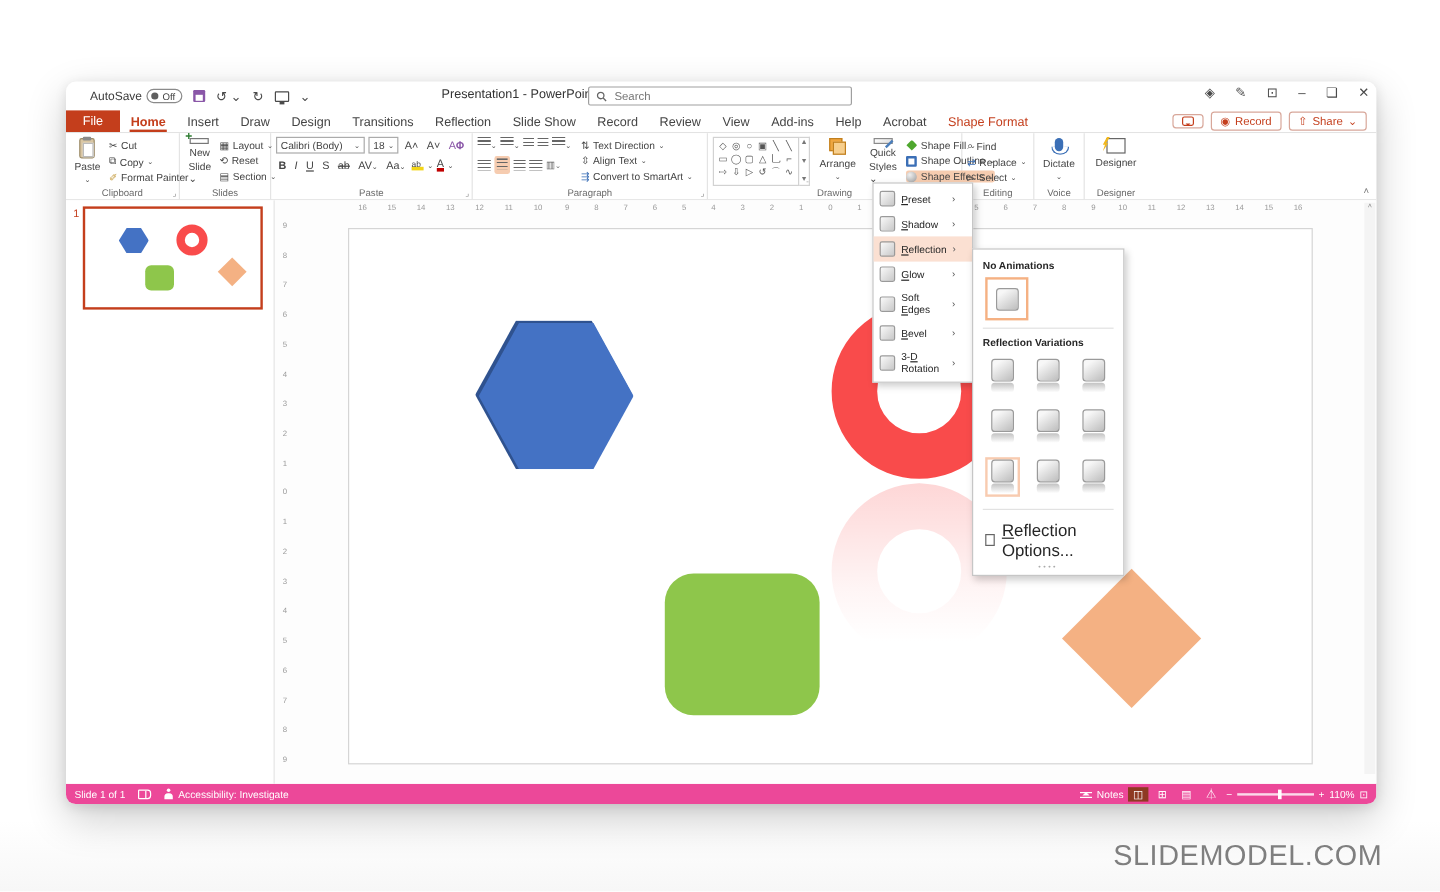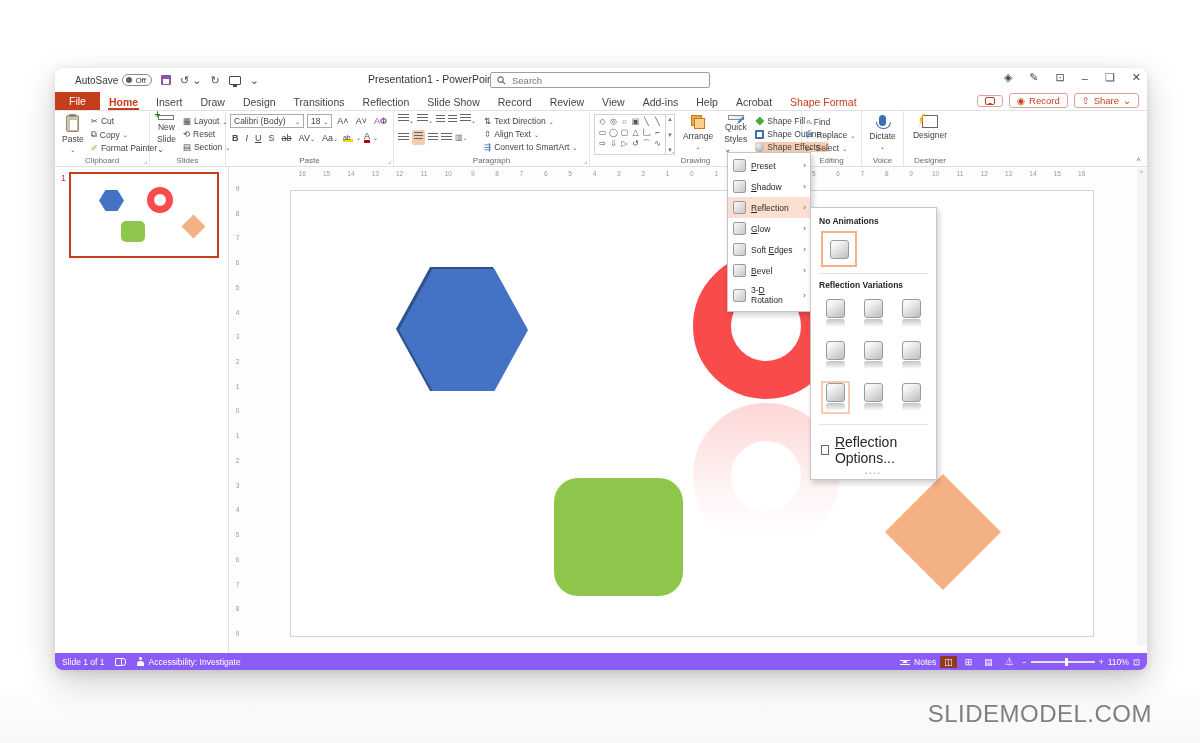--- a/index.html
+++ b/index.html
@@ -104,42 +104,42 @@
 
   
   .m-hex { position:absolute; left:28px; top:16px; width:25px; height:21px; background:#4472C4; clip-path:polygon(26% 0,74% 0,100% 50%,74% 100%,26% 100%,0 50%); }
   .m-donut { position:absolute; left:76px; top:13px; width:26px; height:26px; border:7px solid #F94B4B; border-radius:50%; }
   .m-green { position:absolute; left:50px; top:47px; width:24px; height:21px; border-radius:5px; background:#8EC64B; }
   .m-diamond { position:absolute; left:114px; top:44px; width:17px; height:17px; background:#F4B183; transform:rotate(45deg); }
 
   
   .fx-menu { position:absolute; left:672px; top:84px; width:84px; background:#fff; border:1px solid #c6c6c6;
              box-shadow:2px 3px 6px rgba(0,0,0,.2); padding:2px 0; z-index:30; }
-  .fx-item { display:flex; align-items:center; gap:5px; padding:4px 4px 4px 5px; font-size:8.5px; color:#262626; }
+  .fx-item { display:flex; align-items:center; gap:5px; padding:4px 14px 4px 5px; font-size:8.5px; color:#262626; }
   .fx-item .chev { margin-left:auto; font-size:8px; color:#555; }
   .fx-item.hl { background:#FBE0D2; }
   .fx-thumb { width:13px; height:13px; border:1px solid #9a9a9a; border-radius:2px; background:linear-gradient(135deg,#fafafa,#c8c8c8); flex:0 0 auto; }
 
   
   .sub { position:absolute; left:755px; top:139px; width:127px; background:#fff; border:1px solid #c6c6c6;
          box-shadow:2px 3px 6px rgba(0,0,0,.2); padding:6px 8px 2px; z-index:31; }
   .sub h4 { font-size:8.5px; color:#262626; margin:2px 0 5px; }
   .divider { border-top:1px solid #e2e2e2; margin:6px 0; }
   .noref-box { width:36px; height:36px; border:2px solid #F5B183; display:flex; align-items:center; justify-content:center; margin:2px 0 2px 2px; }
   .rthumb { width:19px; height:19px; border:1px solid #9a9a9a; border-radius:3px; background:linear-gradient(145deg,#f7f7f7 20%,#bdbdbd); }
   .vgrid { display:grid; grid-template-columns:repeat(3,1fr); row-gap:9px; column-gap:8px; justify-items:center; padding:2px 2px 4px; }
   .vcell { width:29px; height:33px; display:flex; flex-direction:column; align-items:center; padding-top:2px; }
   .vcell .refl { width:19px; height:8px; margin-top:1px; border-radius:3px; background:linear-gradient(to bottom, rgba(120,120,120,.45), rgba(255,255,255,0)); }
   .vcell.hl { border:2px solid #F8CBB0; padding-top:0; }
   .opt-row { display:flex; align-items:center; gap:6px; font-size:14px; color:#262626; padding:3px 0 4px 2px; }
   .opt-ic { width:10px; height:10px; border:1px solid #666; }
   .grip { text-align:center; color:#aaa; font-size:6px; letter-spacing:2px; padding-bottom:1px; }
 
   
-  .statusbar { height:17px; background:#8b5cf6; color:#fff; display:flex; align-items:center; font-size:8.5px; padding:4px 7px; gap:10px; }
+  .statusbar { height:17px; background:#ec4899; color:#fff; display:flex; align-items:center; font-size:8.5px; padding:4px 7px; gap:10px; }
   .sb-right { margin-left:auto; display:flex; align-items:center; gap:4px; }
   .view-ic { padding:1px 4px; font-size:9px; }
   .view-ic.on { background:#8E3A22; }
   .slider { width:64px; height:2px; background:rgba(255,255,255,.8); position:relative; }
   .slider .knob { position:absolute; left:34px; top:-3px; width:3px; height:8px; background:#fff; }
   .book-ic { width:11px; height:8px; border:1px solid #fff; border-radius:1px 3px 3px 1px; position:relative; }
   .book-ic::after { content:""; position:absolute; left:5px; top:0; bottom:0; width:1px; background:#fff; }
   .person-ic { width:9px; height:9px; position:relative; }
   .person-ic::before { content:""; position:absolute; left:3px; top:0; width:3px; height:3px; border-radius:50%; background:#fff; }
   .person-ic::after { content:""; position:absolute; left:1px; top:4px; width:7px; height:5px; border-radius:3px 3px 0 0; background:#fff; }

